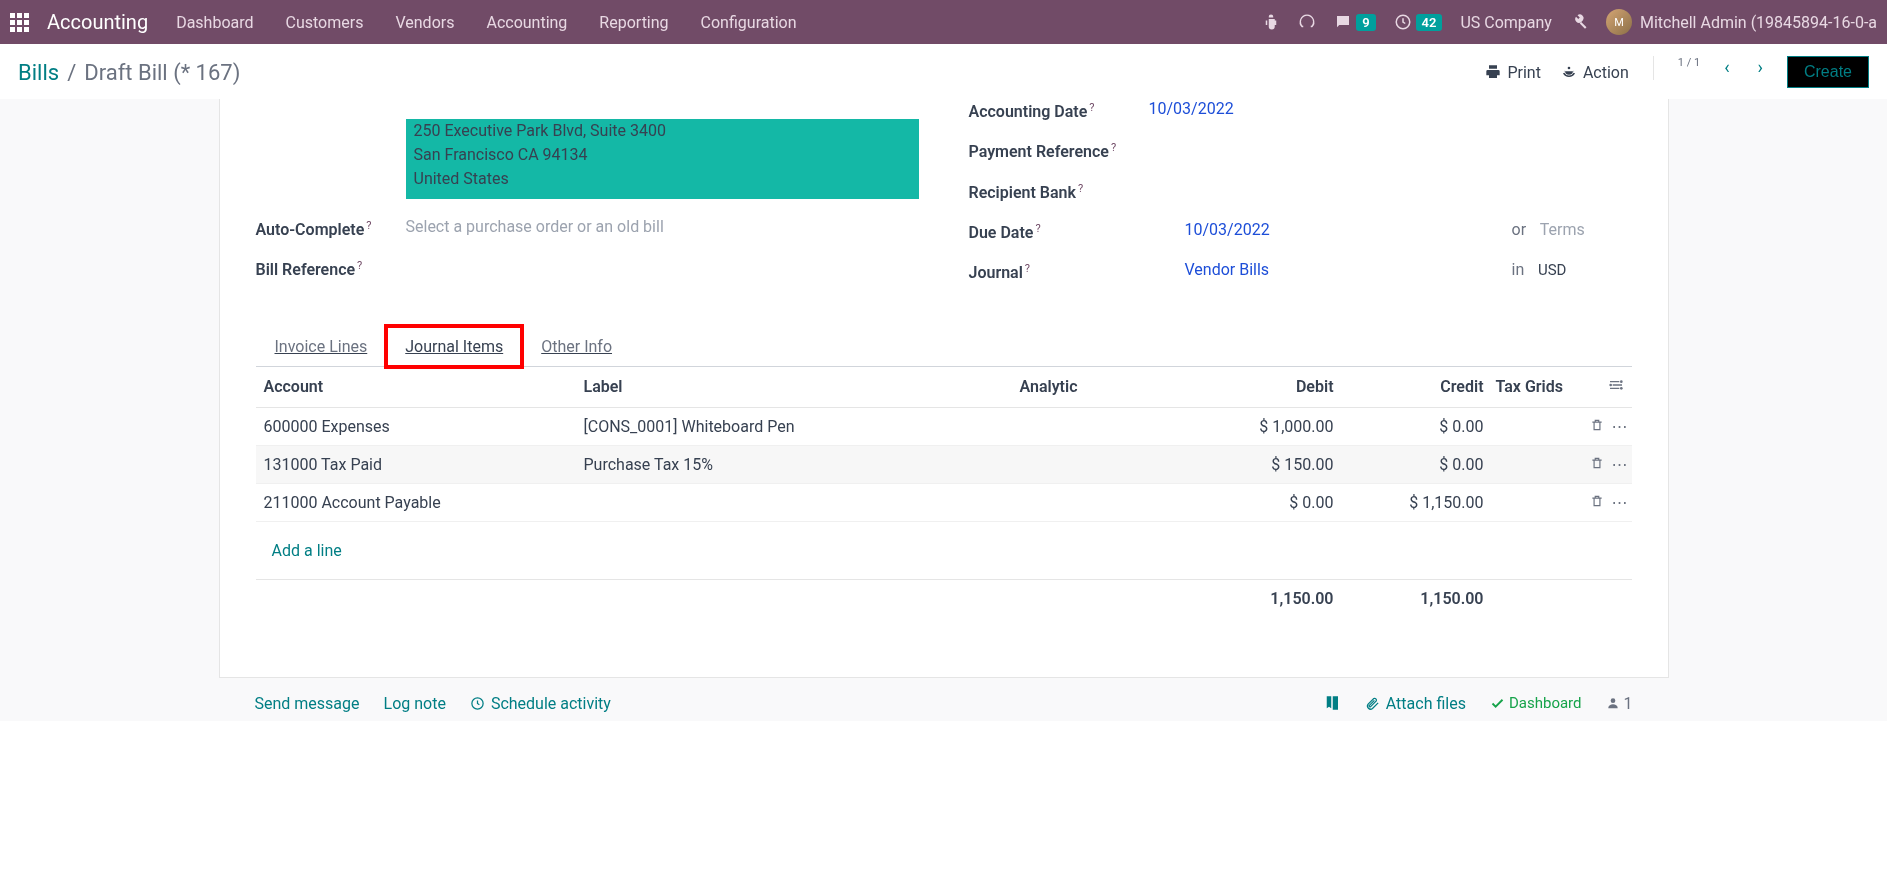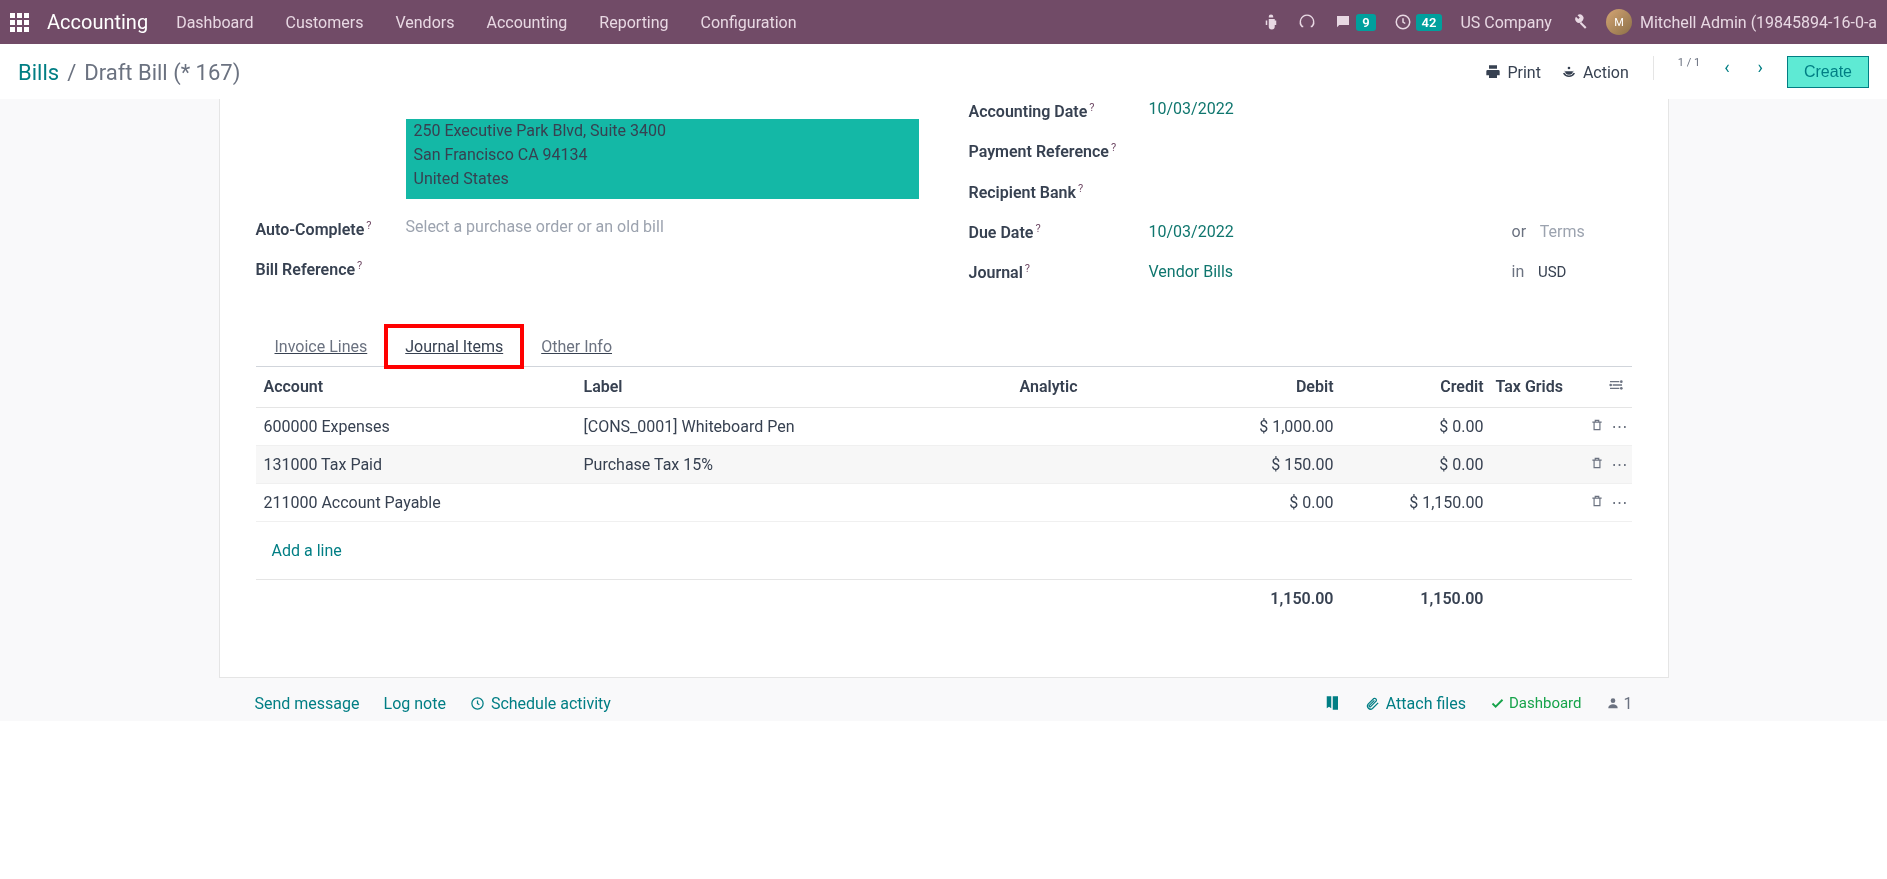--- a/index.html
+++ b/index.html
@@ -115,21 +115,21 @@
     }
     .pager-sep { width:1px; height:24px; background:#e5e5e5; margin: 0 4px; }
     .pager-text { color:#6b7280; font-size:11px; }
     .pager-arrow { color:#017e84; font-size:18px; cursor:pointer; padding: 0 4px; }
     .create-btn {
       border: 1px solid #017e84;
       color: #017e84;
       padding: 6px 16px;
       font-size: 16px;
       cursor: pointer;
-      background: #5eead4;
+      background: #000000;
     }
 
     
     .main-wrap {
       background: #f9f9fa;
       padding: 0;
     }
     .sheet {
       background: #fff;
       margin: 0 auto;
@@ -160,36 +160,36 @@
       padding-top: 2px;
       flex-shrink:0;
     }
     .help-q {
       color: #714b67;
       font-size: 11px;
       vertical-align: super;
       margin-left: 2px;
       font-weight:400;
     }
-    .value-cell { flex: 1; font-size: 16px; color: #0f766e; }
+    .value-cell { flex: 1; font-size: 16px; color: #1d4ed8; }
     .value-cell.placeholder { color: #9ca3af; }
 
     
     .addr-box {
       background: #14b8a6;
       padding: 0 8px 8px 8px;
       font-size: 16px;
       line-height: 1.5;
       width: 100%;
       margin-top: 20px;
     }
 
     .or-label { color:#6b7280; font-size:16px; padding-right:10px;}
     .terms-ph { color:#9ca3af; font-size:16px;}
-    .inline-pair { display:flex; align-items:center; }
+    .inline-pair { display:flex; align-items:flex-start;gap:36px; }
     .inline-pair .value-cell { flex:1; }
     .inline-pair .right-slot { width:120px; text-align:left; white-space:nowrap; }
 
     
     .tabs-wrap { margin-top: 24px; }
     .tabs {
       display: flex;
       border-bottom: 1px solid #d1d5db;
       text-decoration: underline;
     }

